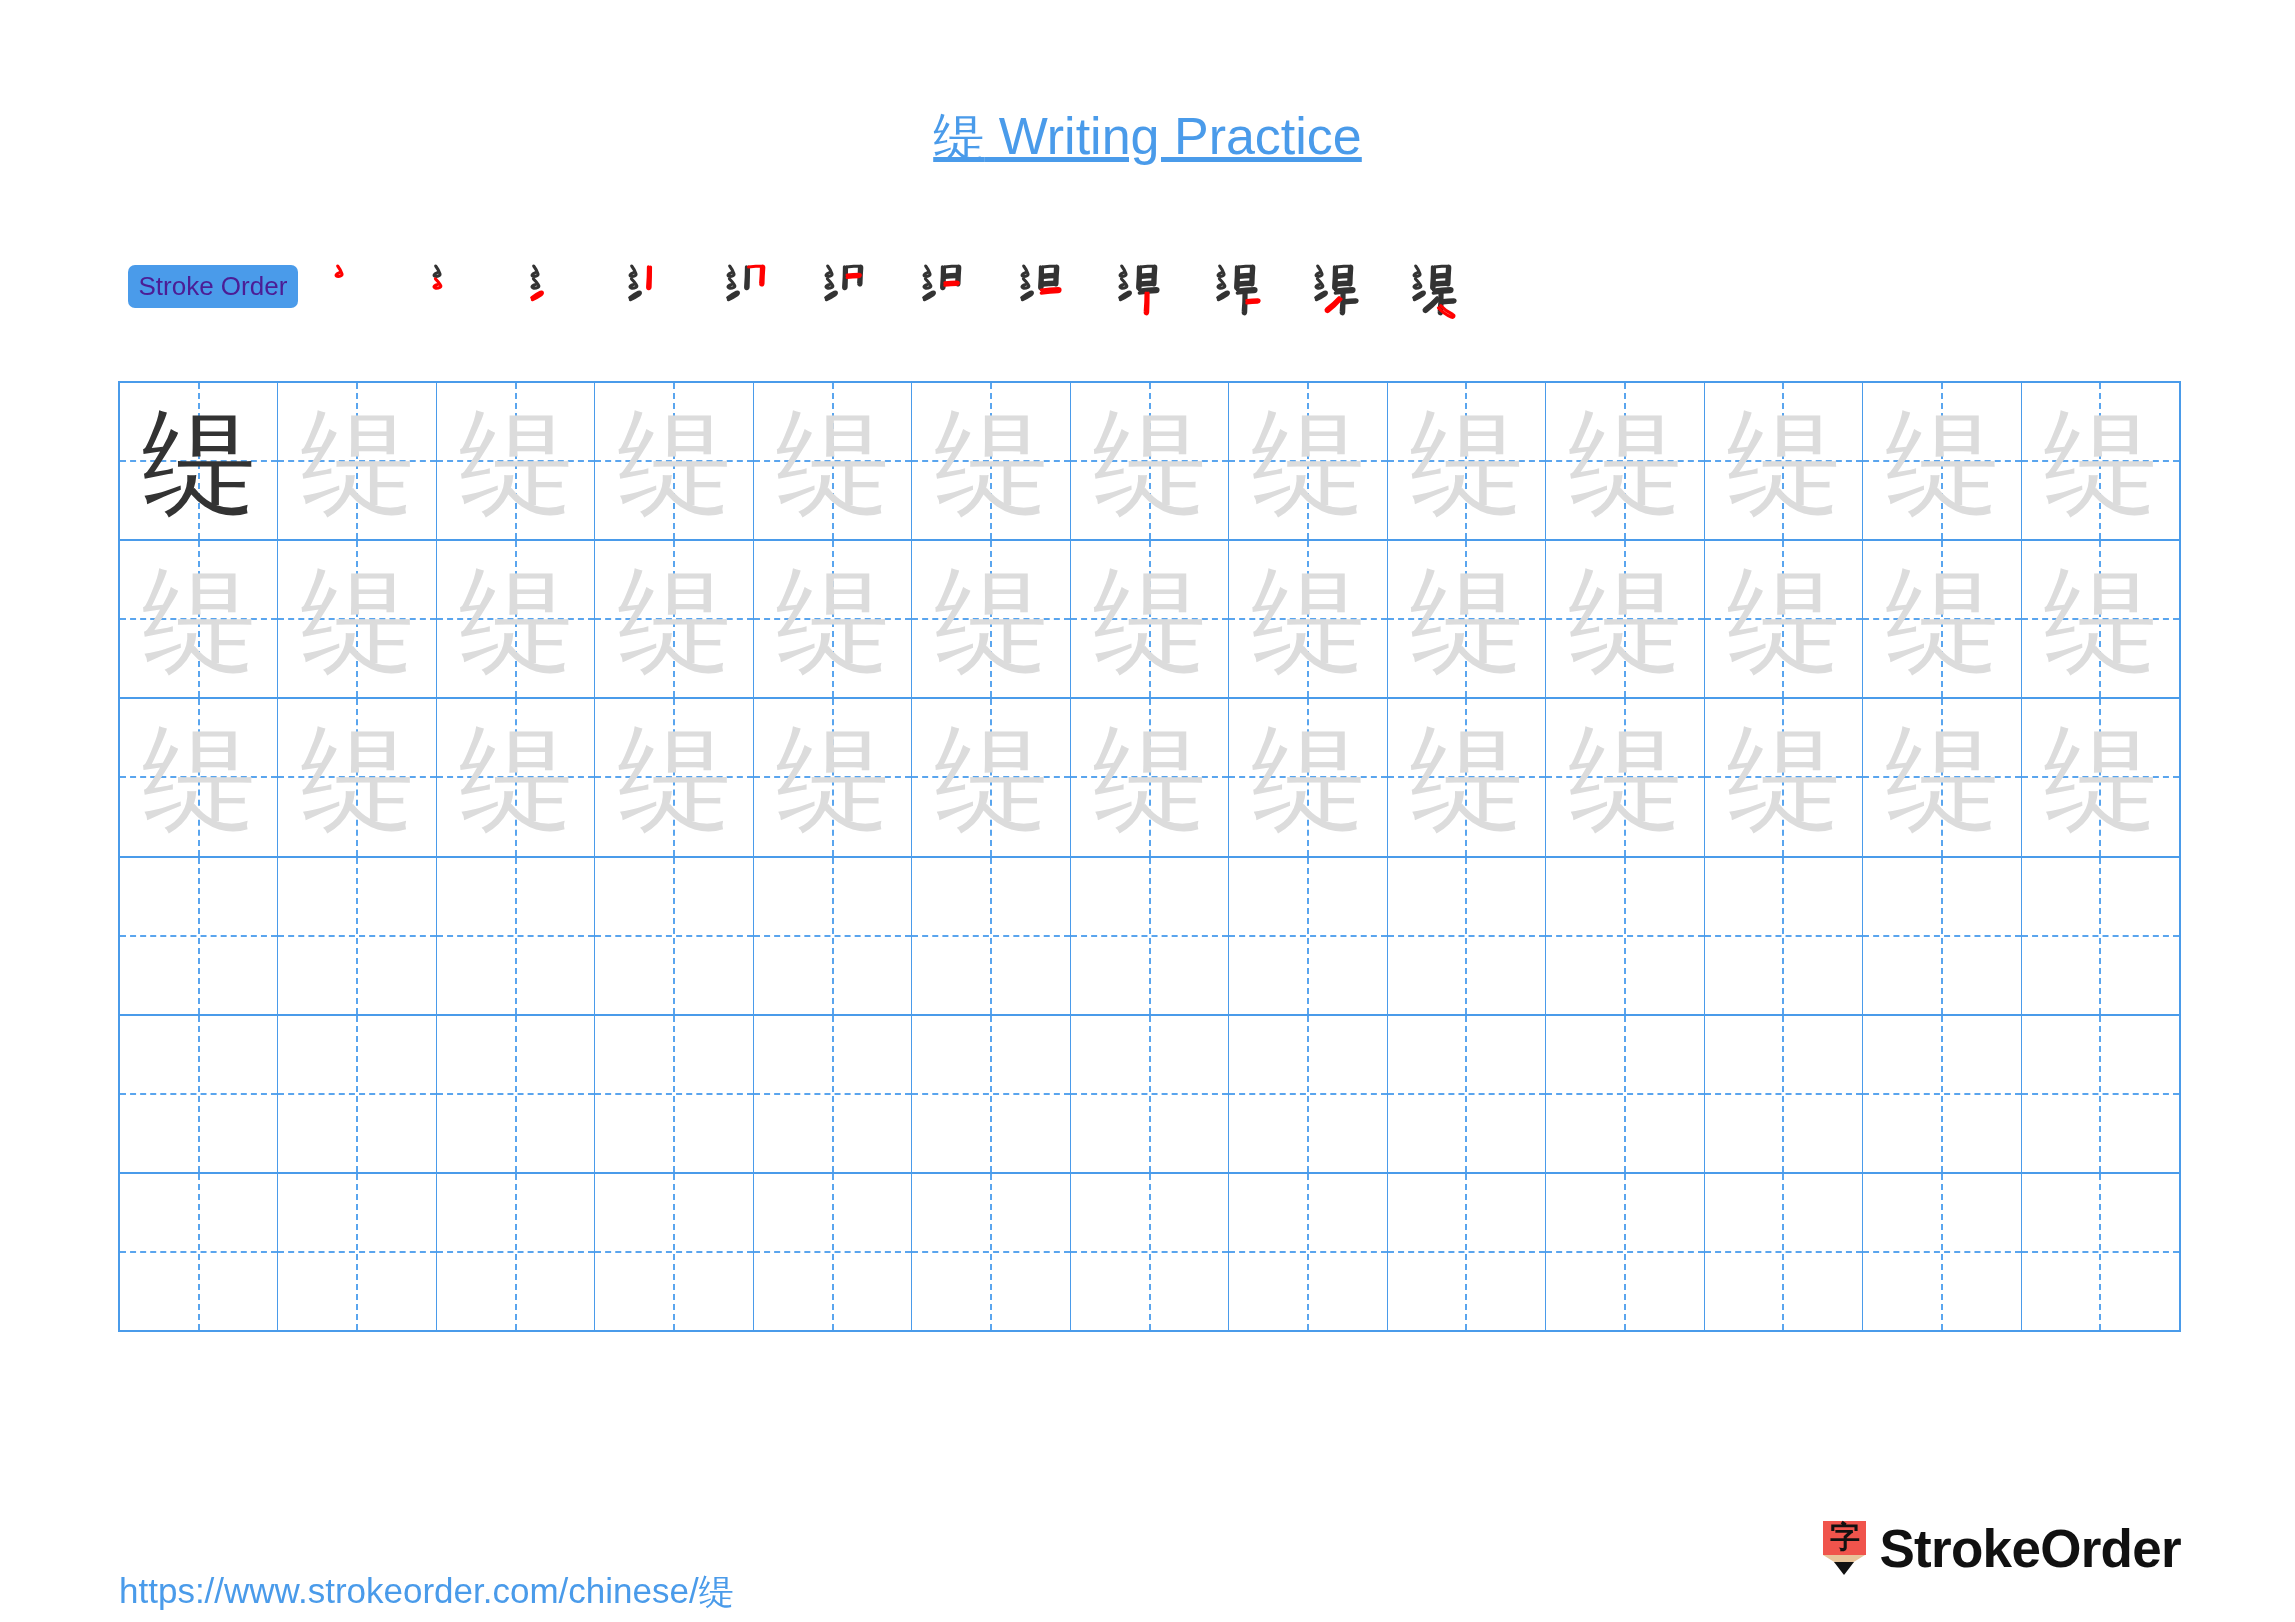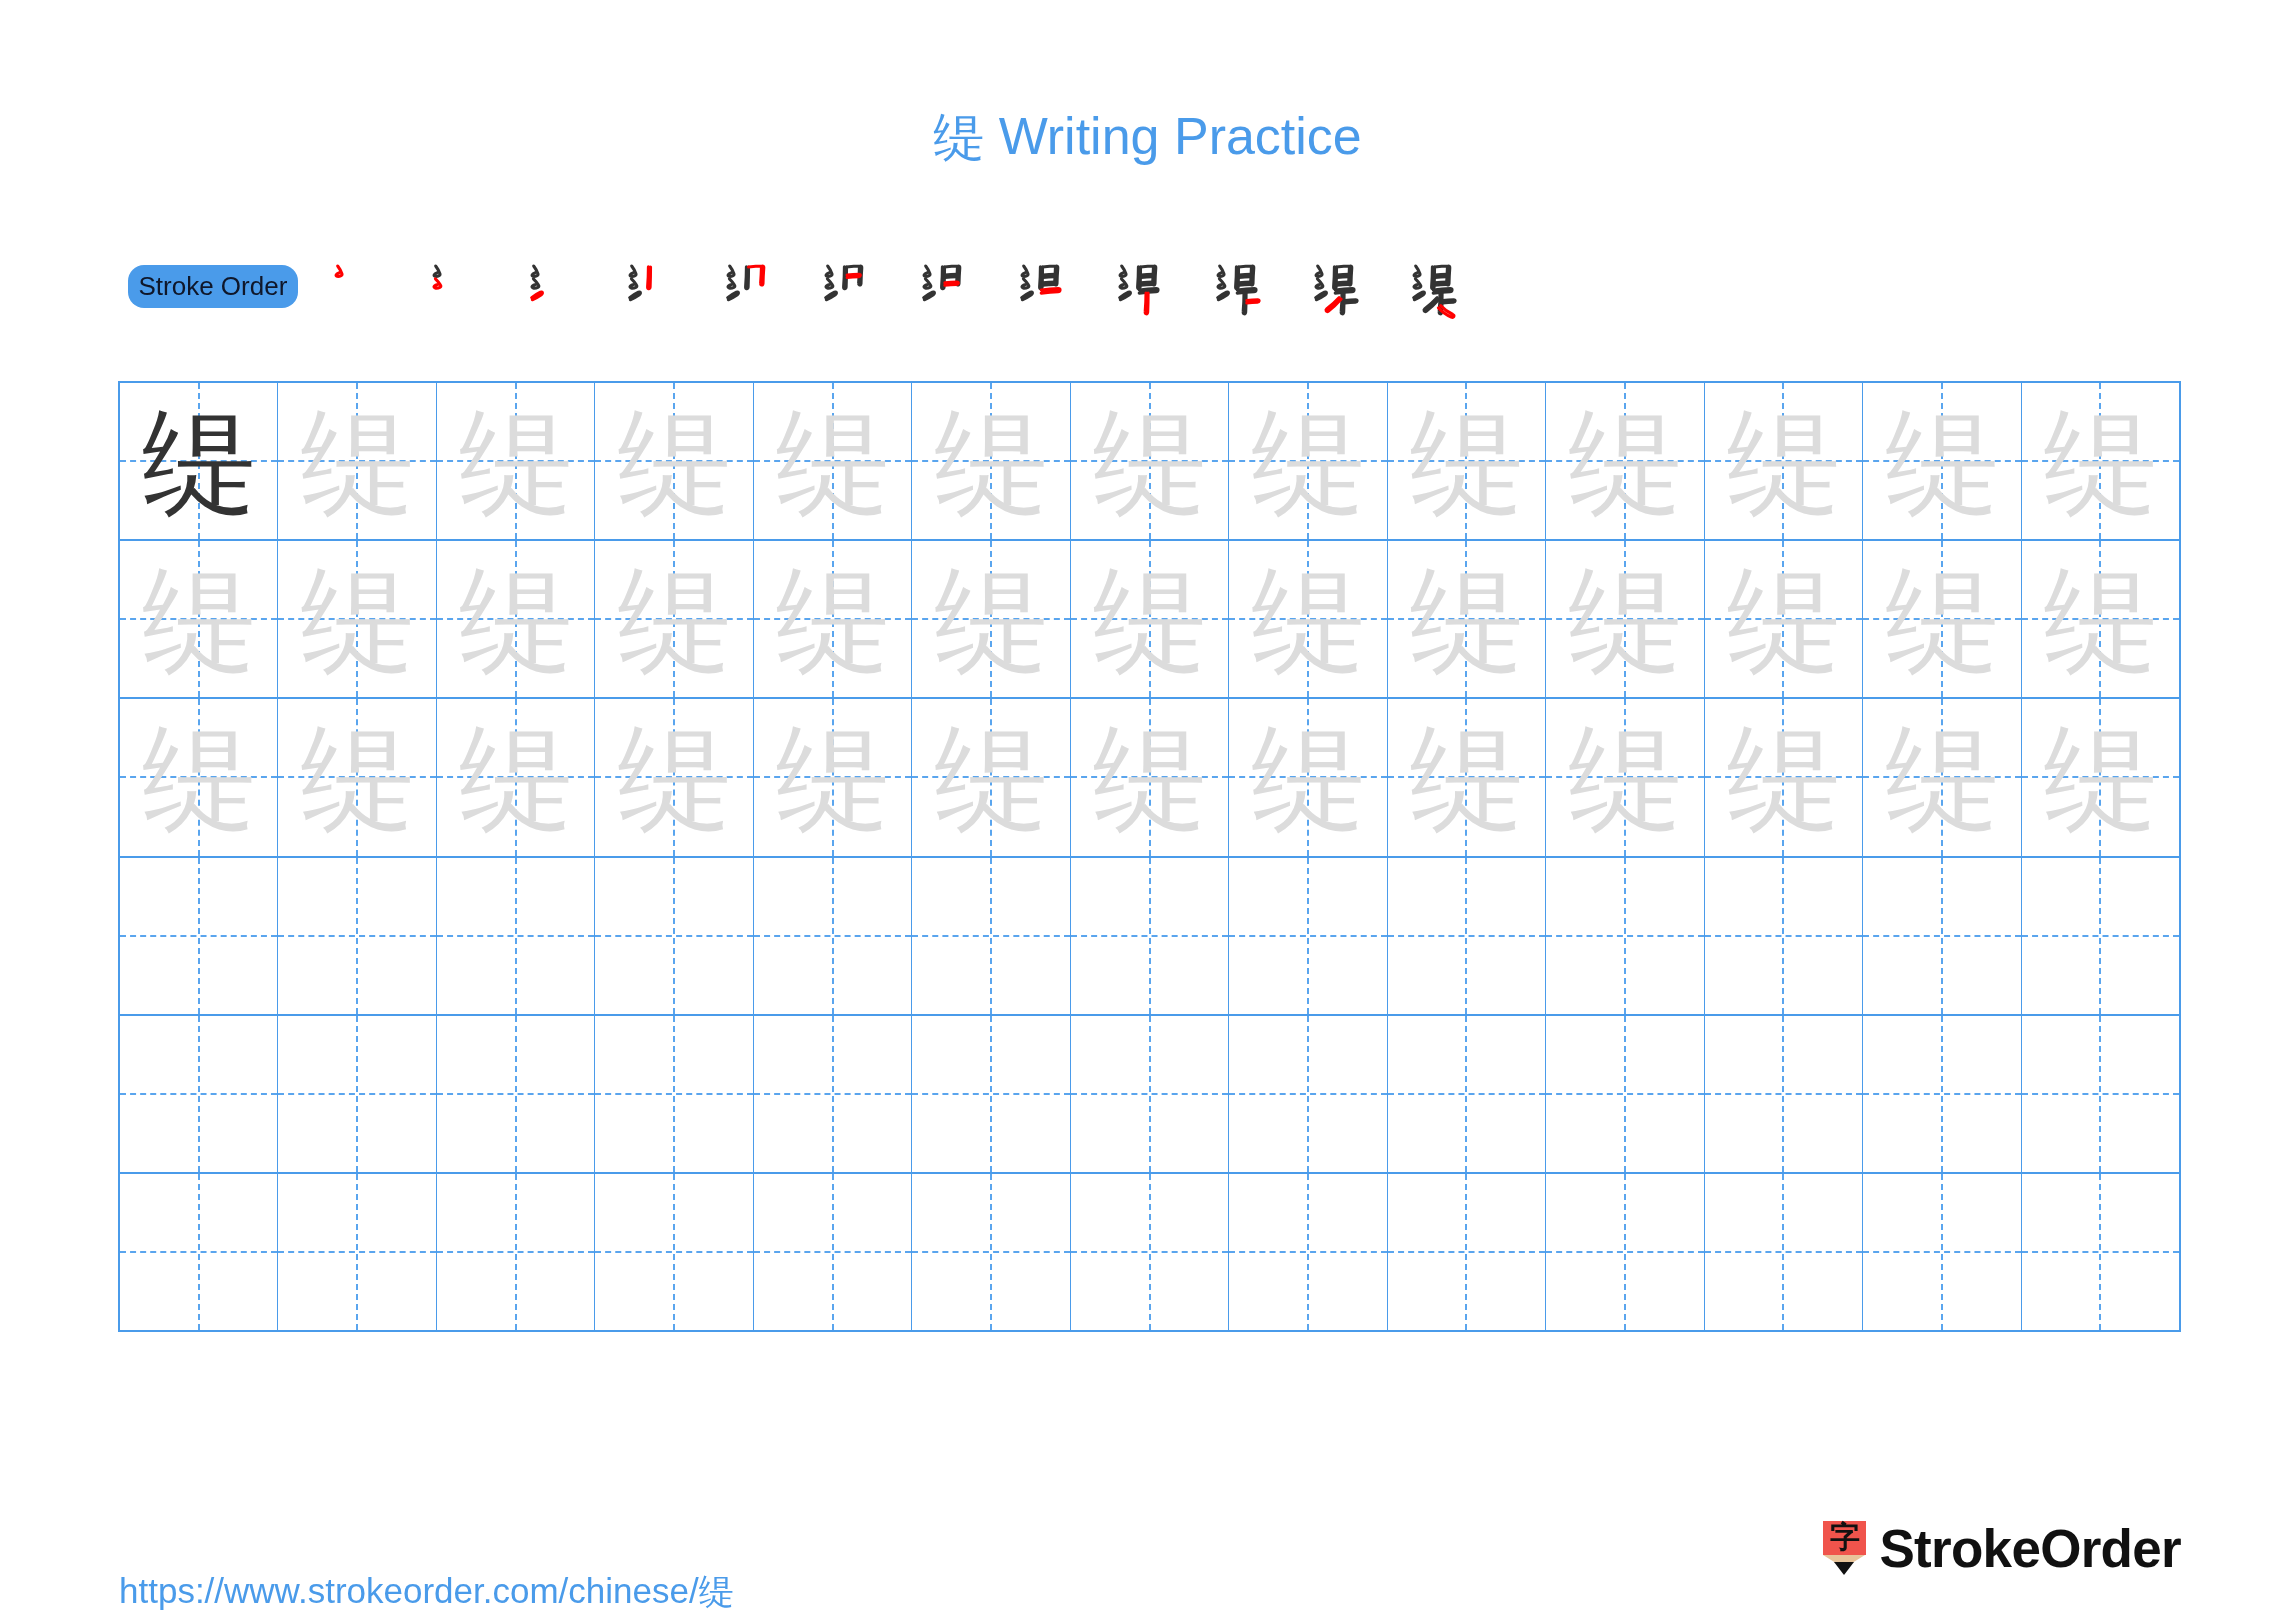--- a/index.html
+++ b/index.html
@@ -21,42 +21,43 @@
     top: 110px;
     left: 0;
     width: 2295px;
     text-align: center;
     font-size: 52px;
     line-height: 1.0;
     color: #4A9BEA;
     font-weight: 400;
     letter-spacing: 0px;
     white-space: nowrap;
+    text-decoration: underline;
   }
   #page-title .title-char {
     font-family: "DejaVu Sans", sans-serif;
     font-size: 51px;
   }
 
   
   #stroke-order-row {
     position: absolute;
     top: 254px;
     left: 128px;
     height: 65px;
     display: flex;
     align-items: center;
   }
   #stroke-order-badge {
     background: #4A9BEA;
-    color: #0f172a;
+    color: #4c1d95;
     font-size: 26px;
     line-height: 1;
     padding: 7.9px 10.5px 9.2px 10.5px;
-    border-radius: 16px;
+    border-radius: 7px;
     white-space: nowrap;
     font-weight: 400;
   }
   #stroke-list {
     display: flex;
     align-items: flex-end;
     margin-left: 9.2px;
   }
   .stroke-cell {
     width: 98px;

